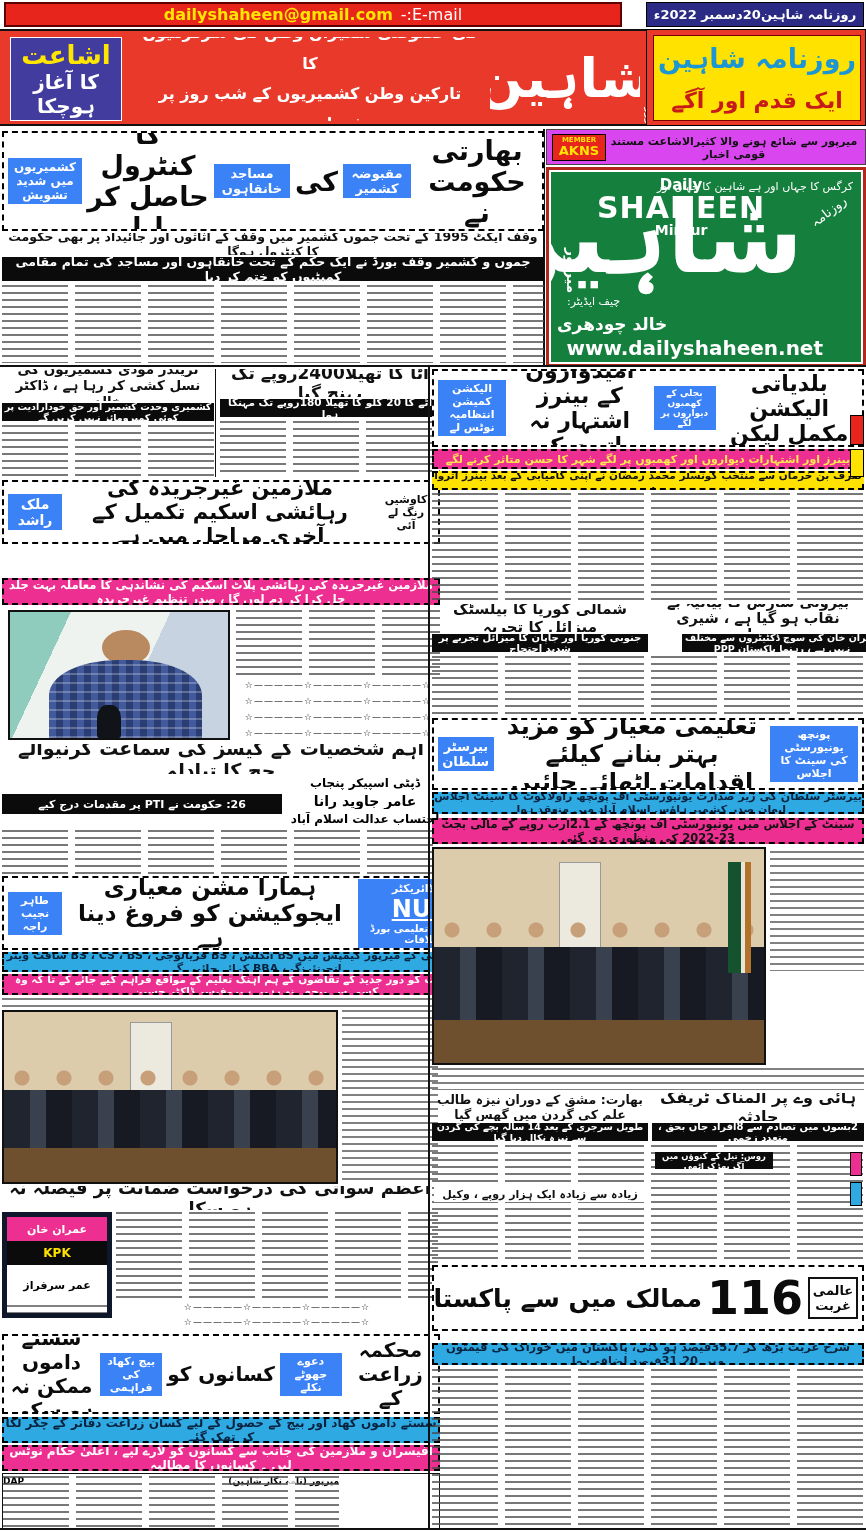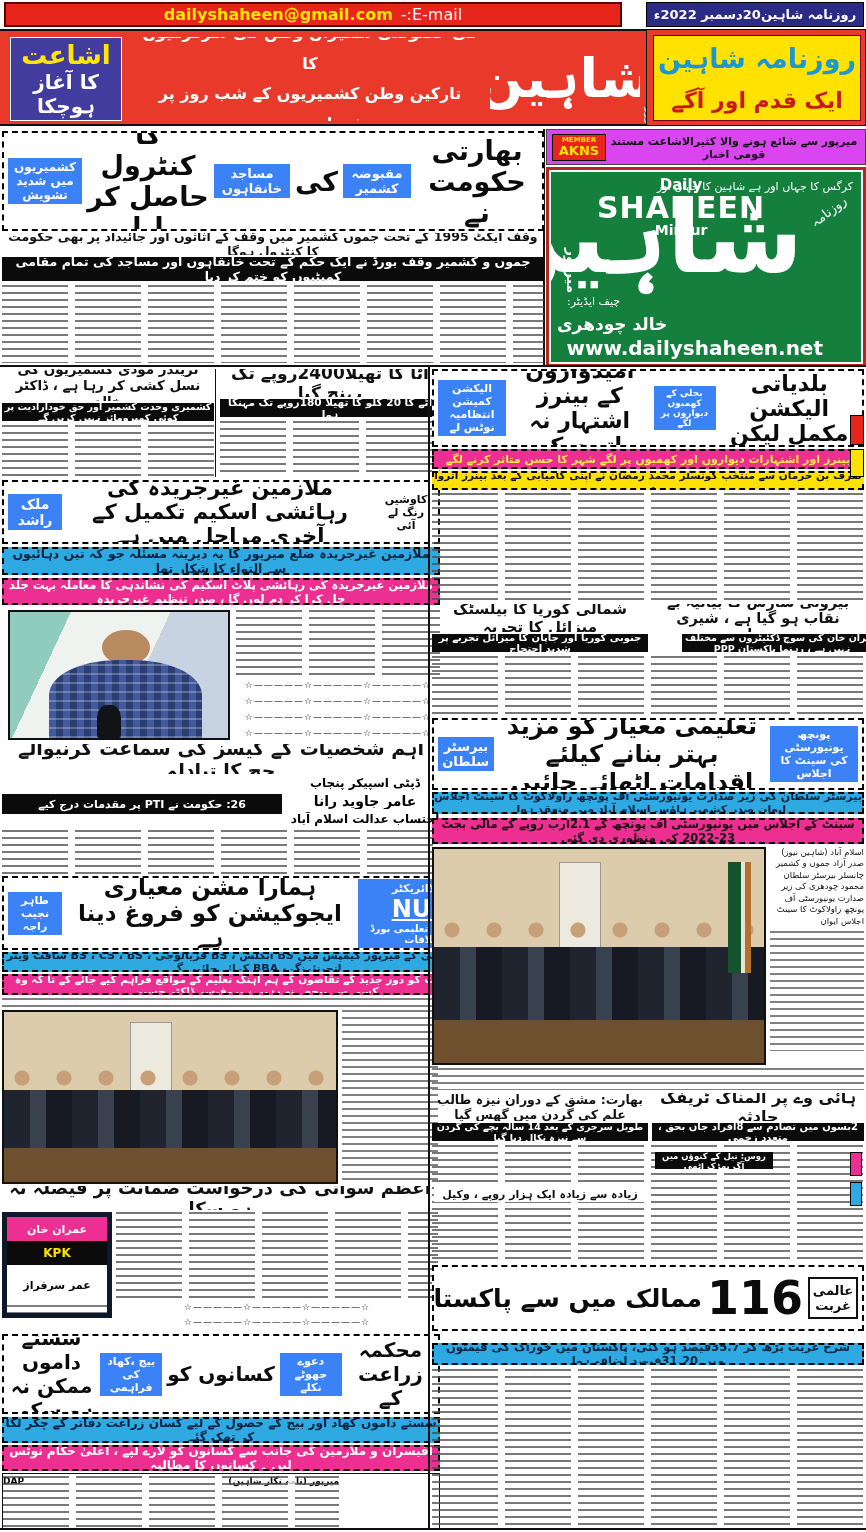--- a/index.html
+++ b/index.html
@@ -162,21 +162,20 @@
     <div class="abs c minihl" style="left:0;top:0;width:220px;height:28px;font-size:17px;">آٹا کا تھیلا2400روپے تک پہنچ گیا</div>
     <div class="abs c band" style="left:0;top:30px;width:220px;height:18px;font-size:10.5px;">آٹے کا 20 کلو کا تھیلا 180روپے تک مہنگا ہوا</div>
     <div class="abs fillcols" style="left:0;top:52px;width:220px;height:56px;"></div>
   </div>
 
   <div class="abs hbox" style="left:2px;top:480px;width:438px;height:64px;">
     <span class="hl" style="font-size:11px;flex:0 0 56px;">کاوشیں رنگ لے آئی</span>
     <span class="hl" style="font-size:21px;">ملازمین غیرجریدہ کی رہائشی اسکیم تکمیل کے آخری مراحل میں ہے</span>
     <span class="kbx" style="font-size:14px;width:44px;">ملک راشد</span>
   </div>
-  <div class="abs c strip-blue" style="left:2px;top:547px;width:438px;height:28px;font-size:12.5px;">ملازمین غیرجریدہ ضلع میرپور کا یہ دیرینہ مسئلہ جو کہ تین دہائیوں سے التواء کا شکار تھا</div>
   <div class="abs c strip-pink" style="left:2px;top:578px;width:438px;height:27px;font-size:11.5px;">ملازمین غیرجریدہ کی رہائشی پلاٹ اسکیم کی نشاندہی کا معاملہ بہت جلد حل کرا کر دم لوں گا ، صدر تنظیم غیرجریدہ</div>
 
   <div class="abs photo ph1" style="left:8px;top:610px;width:222px;height:130px;">
     <i class="head"></i>
     <i class="torso"></i>
     <i class="mic"></i>
   </div>
   <div class="abs" style="left:236px;top:610px;width:204px;height:130px;">
     <div class="abs fillcols" style="left:0;top:0;width:204px;height:66px;"></div>
     <div class="abs stars" style="left:0;top:68px;width:204px;">☆—————☆—————☆—————☆</div>
@@ -278,21 +277,20 @@
   <div class="abs c strip-blue" style="left:432px;top:792px;width:432px;height:22px;font-size:11px;">بیرسٹر سلطان کی زیر صدارت یونیورسٹی آف پونچھ راولاکوٹ کا سینٹ اجلاس ایوان صدر کشمیر ہاؤس اسلام آباد میں منعقد ہوا۔</div>
   <div class="abs c strip-pink dk" style="left:432px;top:818px;width:432px;height:26px;font-size:11.5px;">سینٹ کے اجلاس میں یونیورسٹی آف پونچھ کے 2.1ارب روپے کے مالی بجٹ 23-2022 کی منظوری دی گئی</div>
   <div class="abs photo phroom" style="left:432px;top:847px;width:334px;height:218px;">
     <i class="ac"></i>
     <i class="heads"></i>
     <i class="suits"></i>
     <i class="table"></i>
     <i class="flag"></i>
   </div>
   <div class="abs" style="left:770px;top:847px;width:94px;height:218px;font-size:8.5px;line-height:1.35;color:#111;">
-    <span>اسلام آباد (شاہین نیوز) صدر آزاد جموں و کشمیر چانسلر بیرسٹر سلطان محمود چودھری کی زیر صدارت یونیورسٹی آف پونچھ راولاکوٹ کا سینٹ اجلاس ایوان</span>
     <div class="fill" style="height:120px;margin-top:4px;"></div>
   </div>
   <div class="abs fill" style="left:432px;top:1068px;width:432px;height:22px;"></div>
 
   <div class="abs c minihl" style="left:652px;top:1093px;width:212px;height:28px;font-size:16px;">ہائی وے پر المناک ٹریفک حادثہ</div>
   <div class="abs c minihl" style="left:432px;top:1093px;width:216px;height:28px;font-size:12.5px;">بھارت: مشق کے دوران نیزہ طالب علم کی گردن میں گھس گیا</div>
   <div class="abs c band" style="left:652px;top:1123px;width:212px;height:18px;font-size:10px;">2بسوں میں تصادم سے 8افراد جاں بحق ، متعدد زخمی</div>
   <div class="abs c band" style="left:432px;top:1123px;width:216px;height:18px;font-size:9.5px;">طویل سرجری کے بعد 14 سالہ بچے کی گردن سے نیزہ نکال دیا گیا</div>
   <div class="abs fillcols" style="left:432px;top:1145px;width:432px;height:118px;"></div>
   <div class="abs c band" style="left:655px;top:1152px;width:118px;height:17px;font-size:8.5px;">روس: تیل کے کنوؤں میں آگ بھڑک اٹھی</div>

